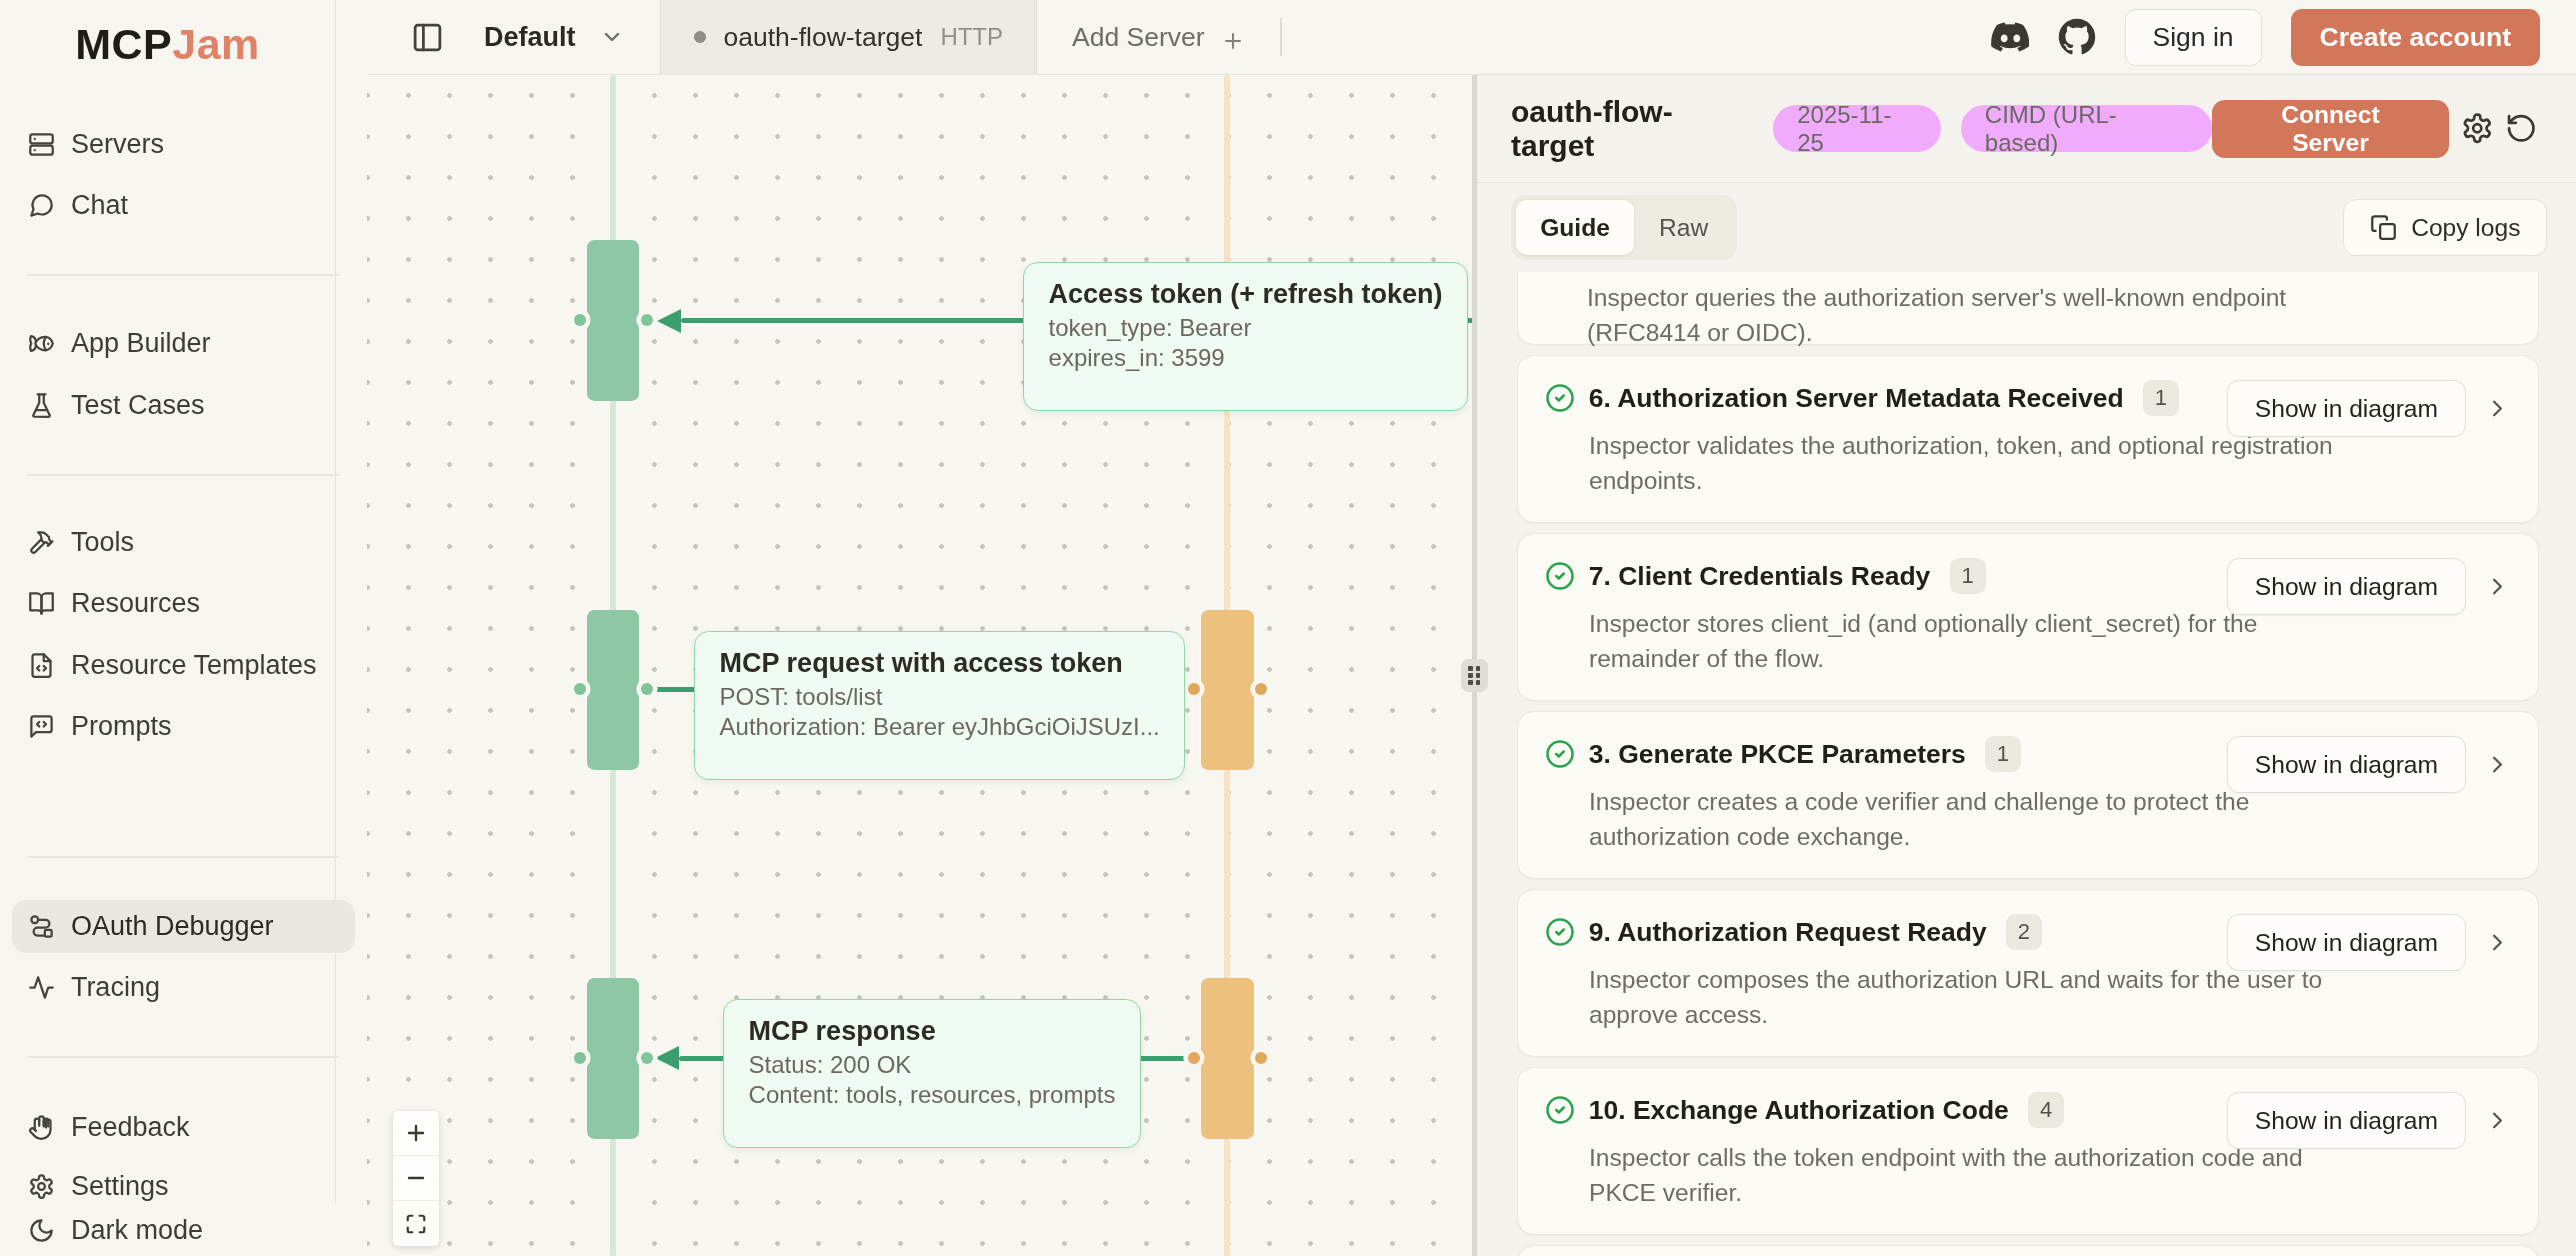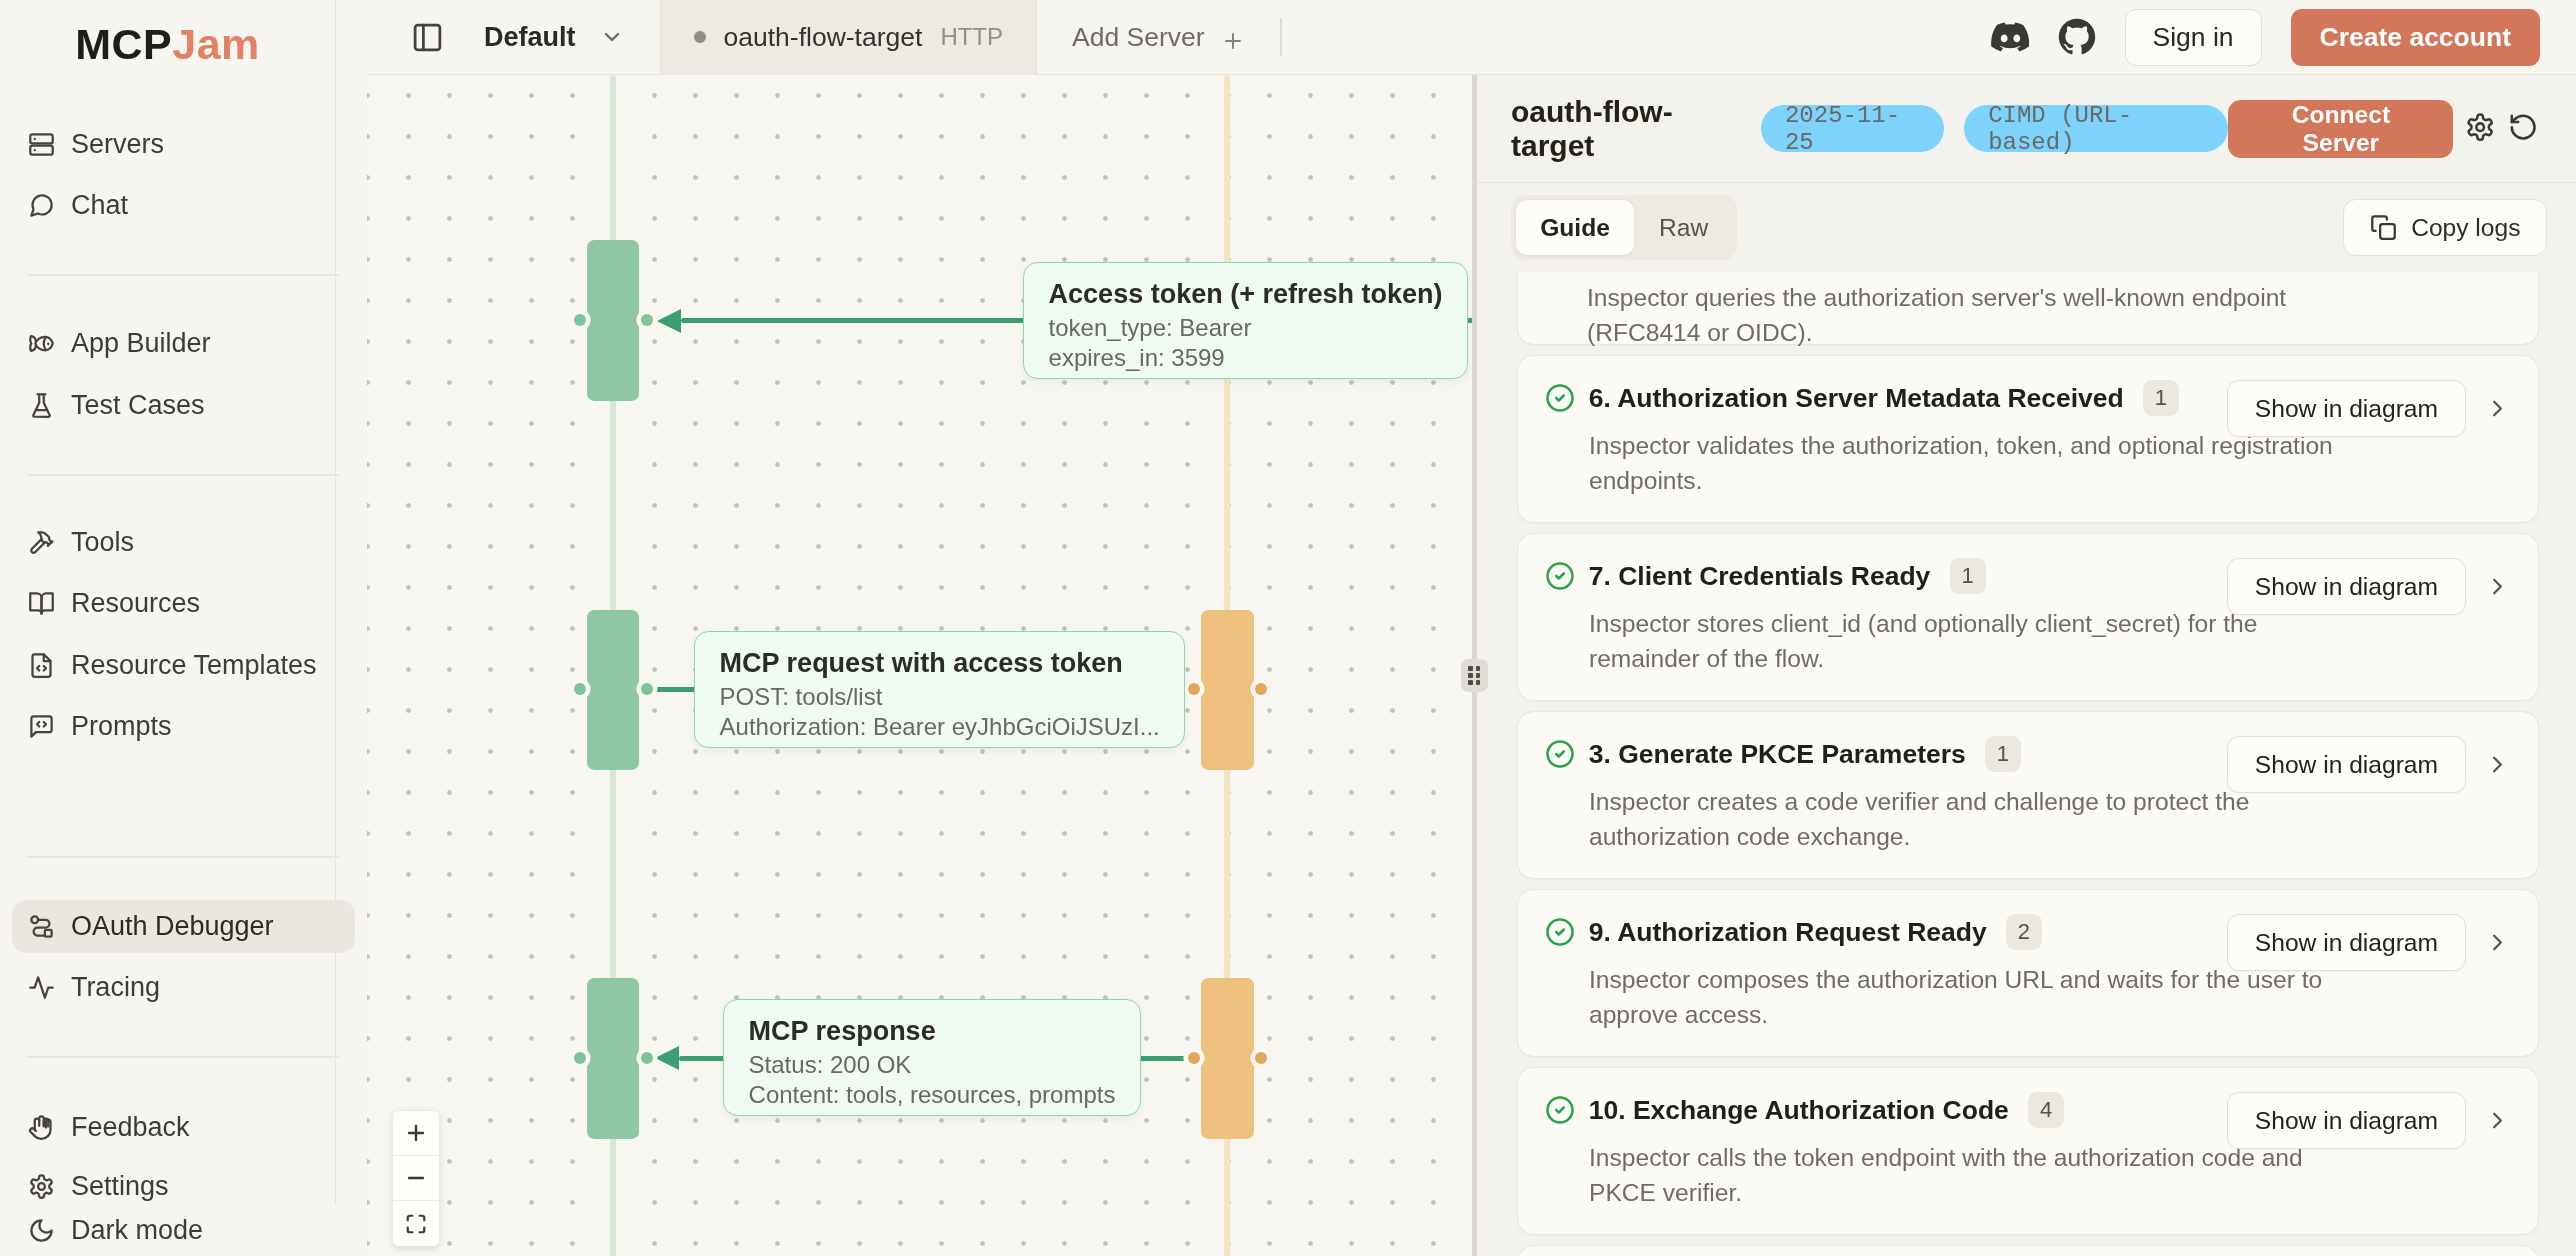--- a/index.html
+++ b/index.html
@@ -51,38 +51,38 @@
   .actbar { position:absolute; border-radius:7.3px; }
   .actbar.green { left:220px; width:52px; background:#8ec7a3; }
   .actbar.orange { left:834px; width:53px; background:#eec07e; }
   .edge { position:absolute; height:4.6px; background:#3a9e70; border-radius:2.7px; }
   .tri { position:absolute; width:0; height:0; border-top:12px solid transparent; border-bottom:12px solid transparent; }
   .tri.left { border-right:24.6px solid #3a9e70; }
   .tri.right { border-left:24.6px solid #3a9e70; }
   .edot { position:absolute; width:12px; height:12px; border-radius:50%; box-shadow:0 0 0 4.6px #f8f6f1; }
   .edot.green { background:#7ec39a; }
   .edot.orange { background:#e3a75c; }
-  .dnode { position:absolute; height:117px; background:#effaf2; border:1.8px solid #90d6a4; border-radius:14.6px; padding:13.7px 24.6px; box-shadow:0 2.7px 7.3px rgba(70,130,90,.09); z-index:5; white-space:nowrap; }
+  .dnode { position:absolute; height:149px; background:#effaf2; border:1.8px solid #90d6a4; border-radius:14.6px; padding:13.7px 24.6px; box-shadow:0 2.7px 7.3px rgba(70,130,90,.09); z-index:5; white-space:nowrap; }
   .dnode .nd-title { font-size:27px; font-weight:600; color:#2d2b25; line-height:34px; margin-bottom:2.7px; }
   .dnode .nd-line { font-size:24px; color:#6b6862; line-height:30px; }
   .flow-controls { position:absolute; left:25.5px; top:1036px; width:46px; background:#fdfdfa; border-radius:5.5px; box-shadow:0 1.8px 7.3px rgba(0,0,0,.14); z-index:6; }
   .fc-btn { width:46px; height:45px; display:flex; align-items:center; justify-content:center; color:#3a382f; border-bottom:0.9px solid #eceae2; cursor:pointer; }
   .fc-btn:last-child { border-bottom:none; }
 
   
   .divider { position:absolute; left:1472px; top:75px; width:4.6px; height:1182px; background:#d9d7cf; z-index:28; }
   .grip { position:absolute; left:1461px; top:659px; width:26.5px; height:33px; background:#dedcd4; border-radius:7.3px; z-index:29; display:flex; align-items:center; justify-content:center; cursor:col-resize; }
   .grip-dots { display:grid; grid-template-columns:4.6px 4.6px; grid-auto-rows:4.6px; gap:2.7px; }
   .grip-dots i { background:#4f4d46; border-radius:0.9px; }
 
   
   .rpanel { position:absolute; left:1477px; top:75px; width:1099px; height:1182px; background:#f3f2ec; z-index:10; }
   .rp-header { height:108px; display:flex; align-items:center; padding:0 38px 0 34px; border-bottom:1.8px solid #e5e3da; }
   .rp-title { font-size:30px; font-weight:700; color:#232118; }
-  .pill { height:47px; display:inline-flex; align-items:center; padding:0 24px; border-radius:911px; background:#7dd3fc; color:#6b6963; font-size:24px; margin-left:20px;font-family:Liberation Mono, monospace; }
+  .pill { height:47px; display:inline-flex; align-items:center; padding:0 24px; border-radius:911px; background:#f0abfc; color:#6b6963; font-size:24px; margin-left:20px; }
   .rp-header-right { margin-left:auto; display:flex; align-items:center; gap:12px; }
   .connect { height:58px; padding:0 29px; font-size:24.6px; font-weight:600; border-radius:12.8px; }
   .hicon { width:33px; height:33px; color:#3b3934; cursor:pointer; }
   .rp-tabsrow { height:89px; display:flex; align-items:center; padding:0 29px 0 34px; }
   .seg { display:flex; background:#eceae1; border-radius:14.6px; padding:4.6px; }
   .seg-btn { height:55px; display:flex; align-items:center; padding:0 24.6px; font-size:24.6px; color:#55534b; border-radius:11px; cursor:pointer; }
   .seg-btn.active { background:#fdfcf8; color:#25231e; font-weight:600; box-shadow:0 0.9px 2.7px rgba(0,0,0,.08); }
   .copy-btn { margin-left:auto; height:57px; display:flex; align-items:center; gap:14.6px; padding:0 25.5px; background:#fcfbf6; border:1.8px solid #e3e1d8; border-radius:12.8px; font-size:24.6px; color:#2f2d27; cursor:pointer; }
   .copy-btn .cicon { width:27px; height:27px; color:#3b3934; }
   .steps-list { position:absolute; left:40px; top:197px; width:1022px; height:985px; overflow:hidden; display:flex; flex-direction:column; gap:10px; }

